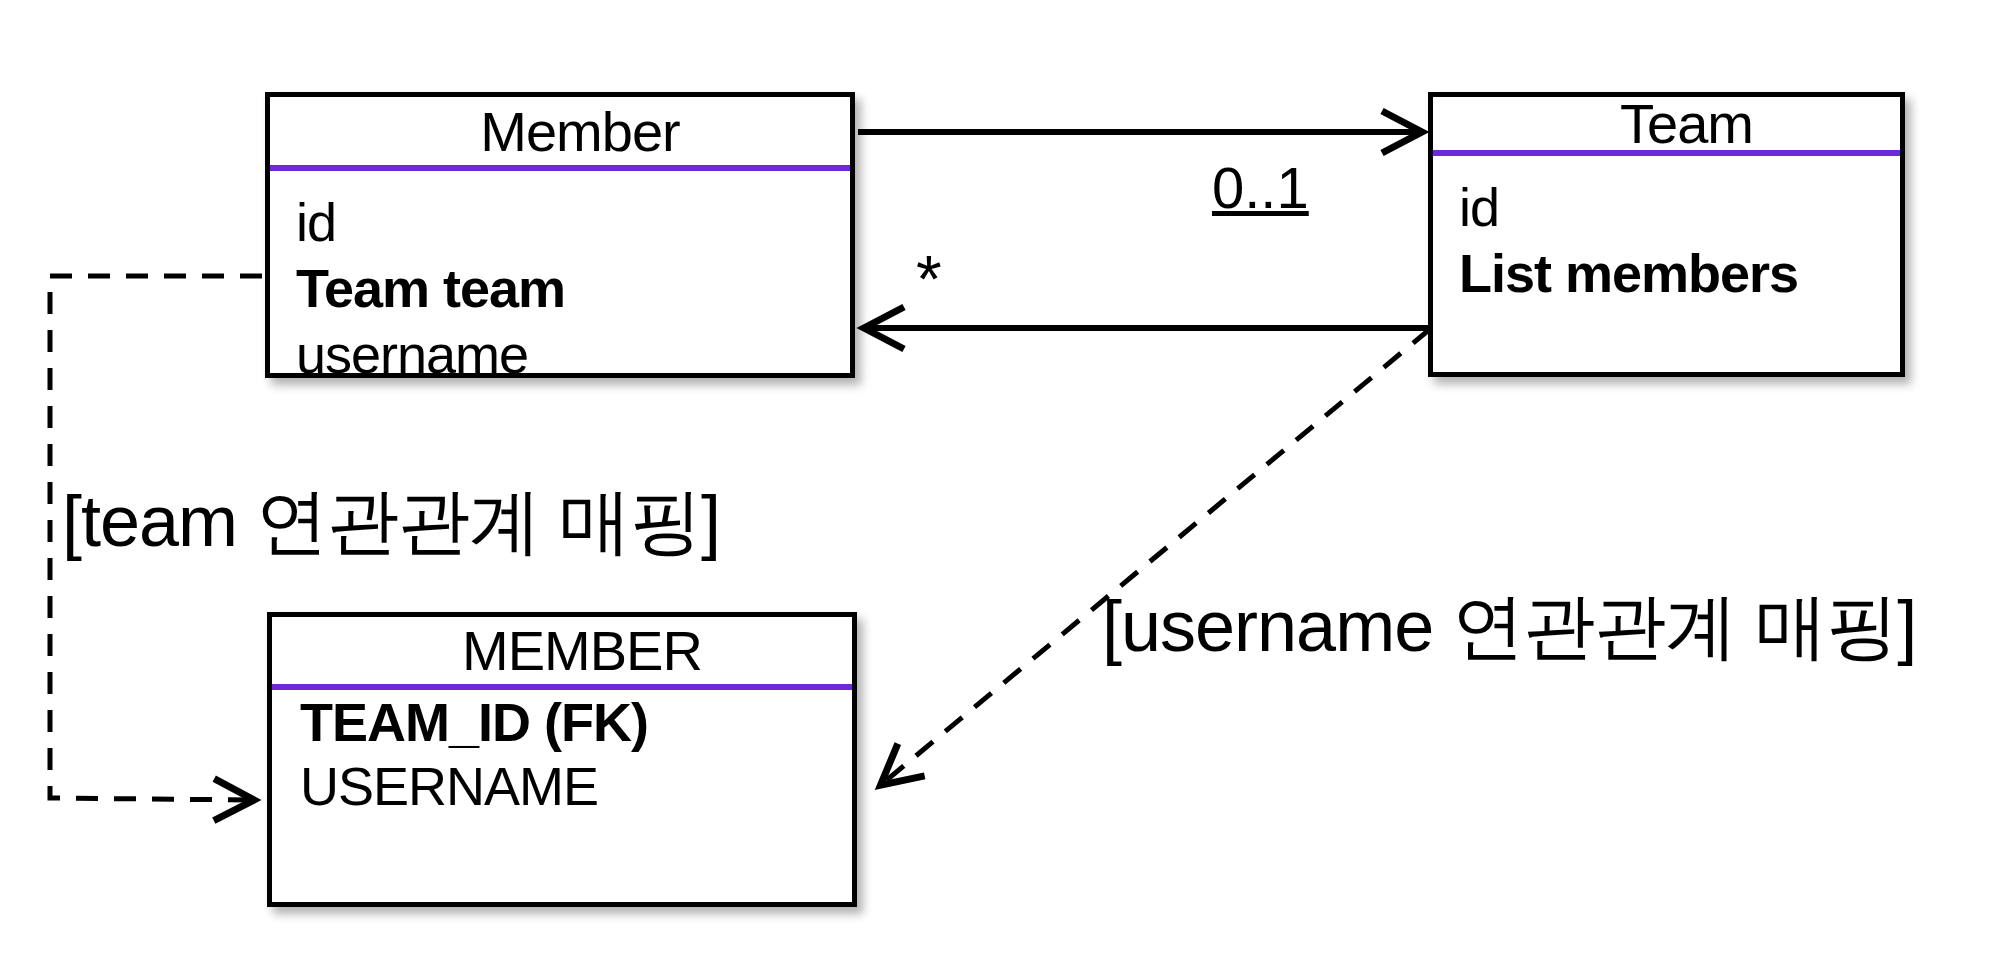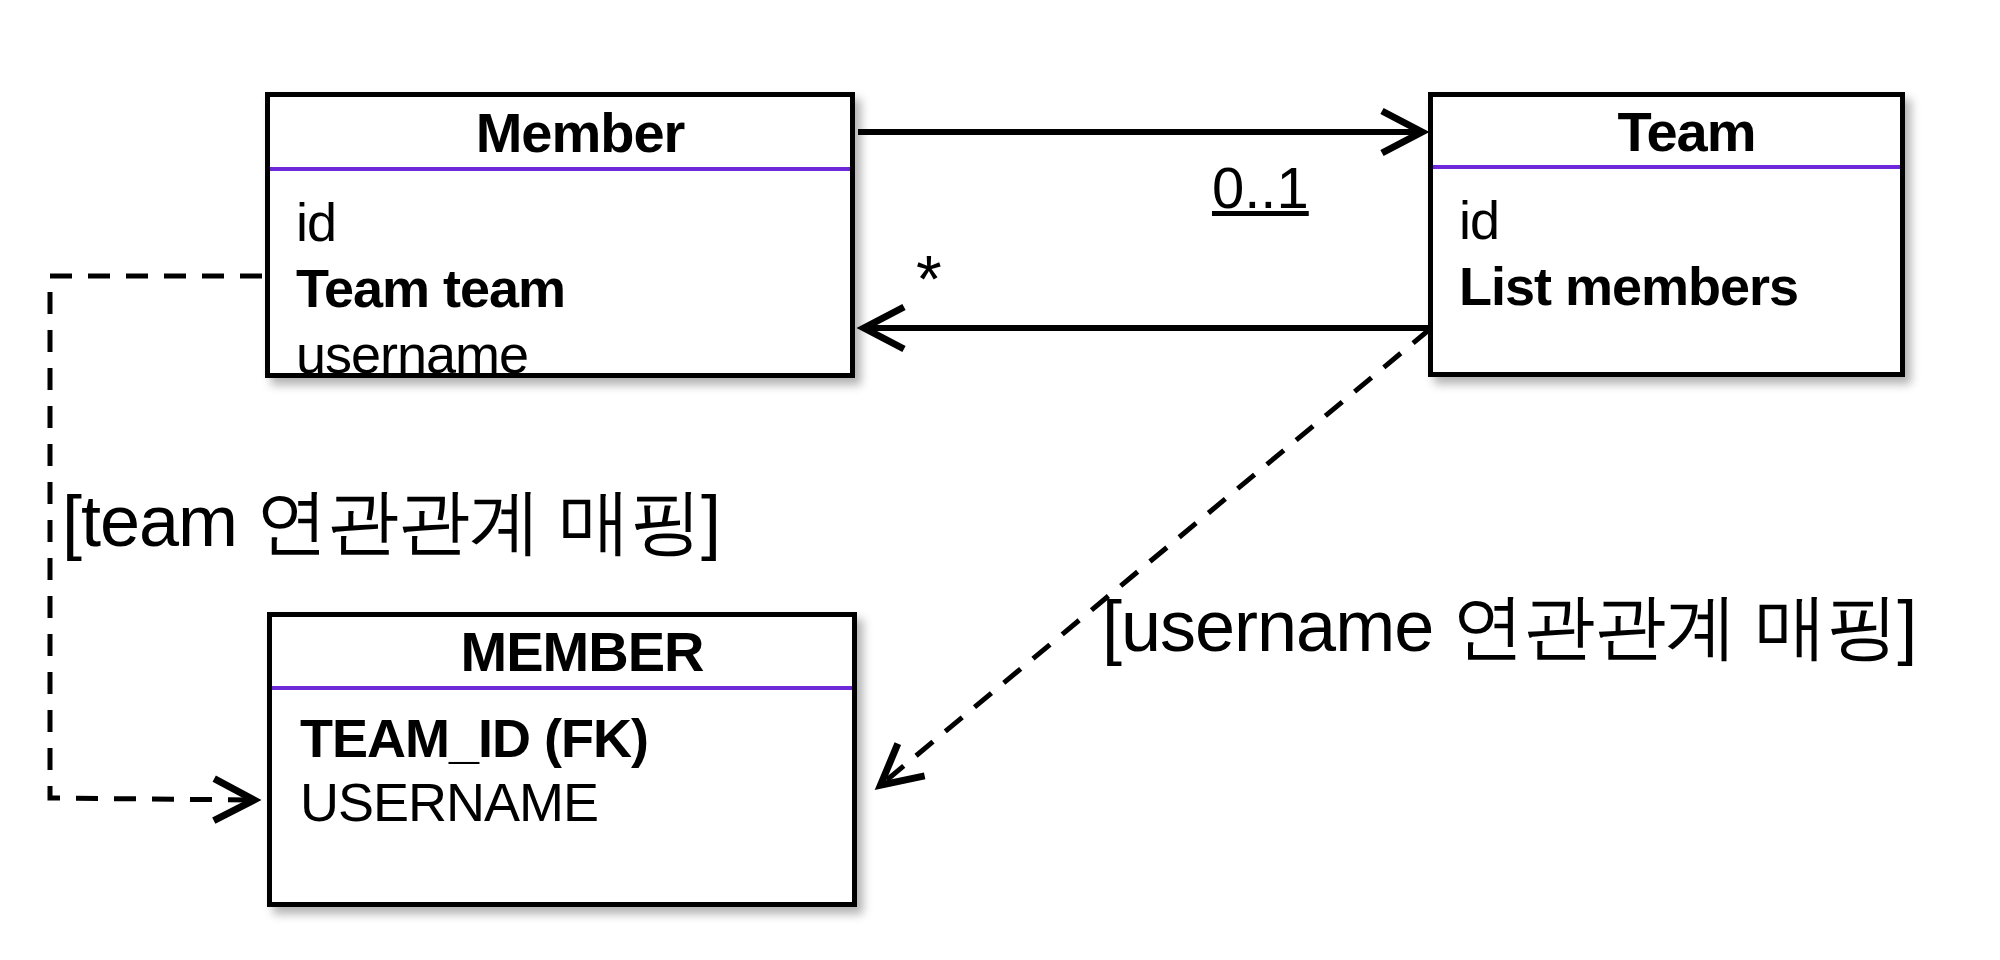--- a/index.html
+++ b/index.html
@@ -24,25 +24,25 @@
   }
   .uml-box {
     position: absolute;
     box-sizing: border-box;
     background: #ffffff;
     border: 5px solid #000000;
     box-shadow: 6px 7px 9px rgba(0,0,0,0.30);
   }
   .uml-title {
     box-sizing: border-box;
-    border-bottom: 4px solid #6d28d9;
+    border-bottom: 6px solid #6d28d9;
     display: flex;
     align-items: center;
     justify-content: center;
-    font-weight: bold;
+    font-weight: normal;
     font-size: 56px;
     letter-spacing: -1px;
     padding-left: 40px;
   }
   .uml-fields {
     padding-left: 26px;
     padding-top: 18px;
     font-size: 54px;
     letter-spacing: -1px;
   }
@@ -50,21 +50,21 @@
   .table-row-section {
     box-sizing: border-box;
     border-bottom: 5px solid #000000;
     display: flex;
     align-items: center;
     padding-left: 28px;
     font-size: 54px;
     letter-spacing: -1px;
     white-space: nowrap;
   }
-  .table-fields { padding-left: 28px; padding-top: 16px; font-size: 54px; letter-spacing: -1px; }
+  .table-fields { padding-left: 28px; padding-top: 0; font-size: 54px; letter-spacing: -1px; }
   .table-fields .row { line-height: 64px; white-space: nowrap; }
   .bold { font-weight: bold; }
   .float-label {
     position: absolute;
     font-size: 72px;
     letter-spacing: -1px;
     line-height: 1.2;
     white-space: nowrap;
   }
   .mult-label {
@@ -98,21 +98,21 @@
   <div class="uml-box" style="left:265px; top:92px; width:590px; height:286px;">
     <div class="uml-title" style="height:74px;">Member</div>
     <div class="uml-fields">
       <div class="row">id</div>
       <div class="row bold">Team team</div>
       <div class="row">username</div>
     </div>
   </div>
 
   <div class="uml-box" style="left:1428px; top:92px; width:477px; height:285px;">
-    <div class="uml-title" style="height:72px;">Team</div>
+    <div class="uml-title" style="height:59px;">Team</div>
     <div class="uml-fields">
       <div class="row">id</div>
       <div class="row bold">List members</div>
     </div>
   </div>
 
   <div class="uml-box" style="left:267px; top:612px; width:590px; height:295px;">
     <div class="uml-title" style="height:73px;">MEMBER</div>
     <div class="table-fields">
       <div class="row bold">TEAM_ID (FK)</div>

